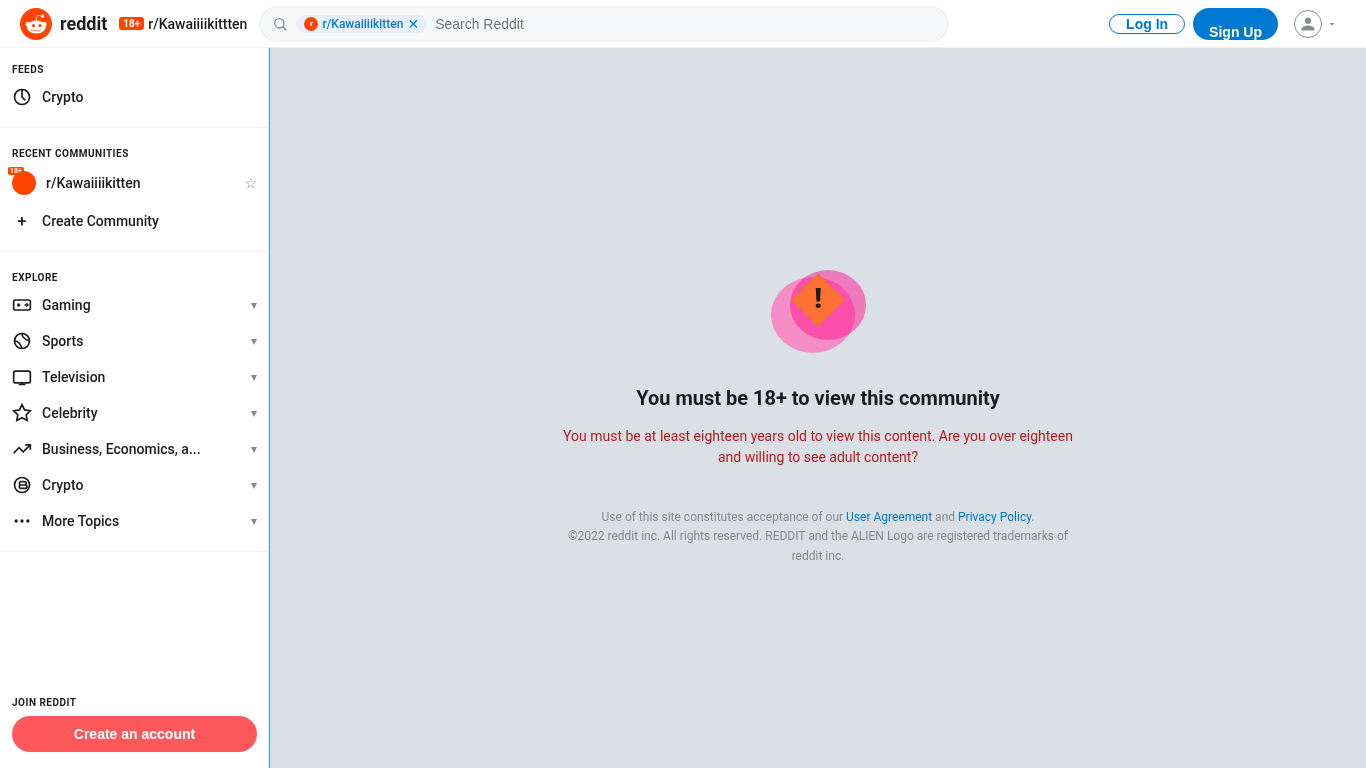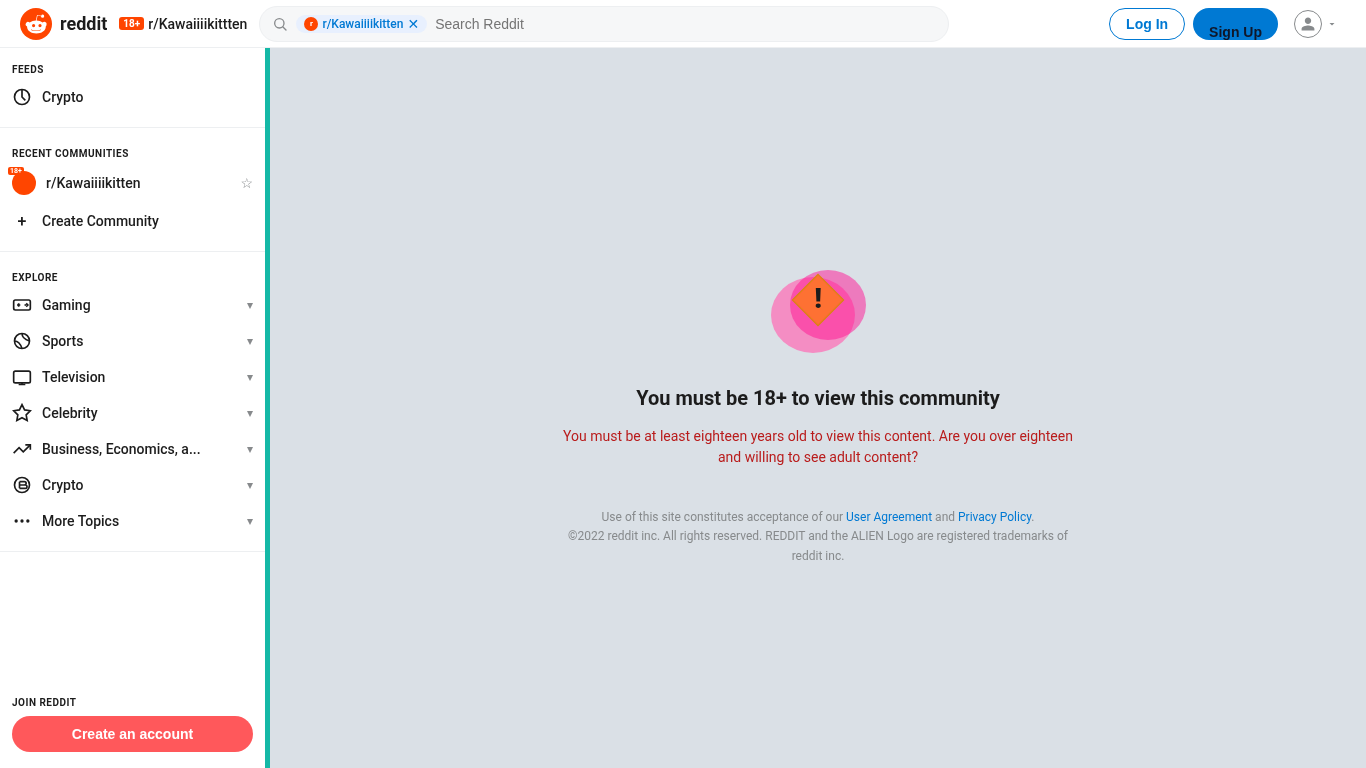--- a/index.html
+++ b/index.html
@@ -97,37 +97,37 @@
       color: #1c1c1c;
       flex: 1;
     }
     .header-actions {
       margin-left: auto;
       display: flex;
       align-items: center;
       gap: 8px;
     }
     .btn-login {
-      height: 32px;
+      height: 20px;
       padding: 0 16px;
       border: 1px solid #0079d3;
       border-radius: 20px;
       background: transparent;
       color: #0079d3;
       font-size: 14px;
       font-weight: 700;
       cursor: pointer;
     }
     .btn-signup {
       height: 32px;
       padding: 16px 16px;
       border: none;
       border-radius: 20px;
       background: #0079d3;
-      color: #0f172a;
+      color: #fef9c3;
       font-size: 14px;
       font-weight: 700;
       cursor: pointer;
     }
     .user-menu {
       display: flex;
       align-items: center;
       gap: 4px;
       cursor: pointer;
       padding: 4px 8px;
@@ -147,21 +147,21 @@
     .layout {
       display: flex;
       flex: 1;
       overflow: hidden;
     }
 
     
     .sidebar {
       width: 270px;
       background: #fff;
-      border-right: 5px solid #14b8a6;
+      border-right: 1px solid #14b8a6;
       overflow-y: auto;
       flex-shrink: 0;
       display: flex;
       flex-direction: column;
     }
     .sidebar-section {
       padding: 8px 0;
     }
     .section-label {
       font-size: 10px;

